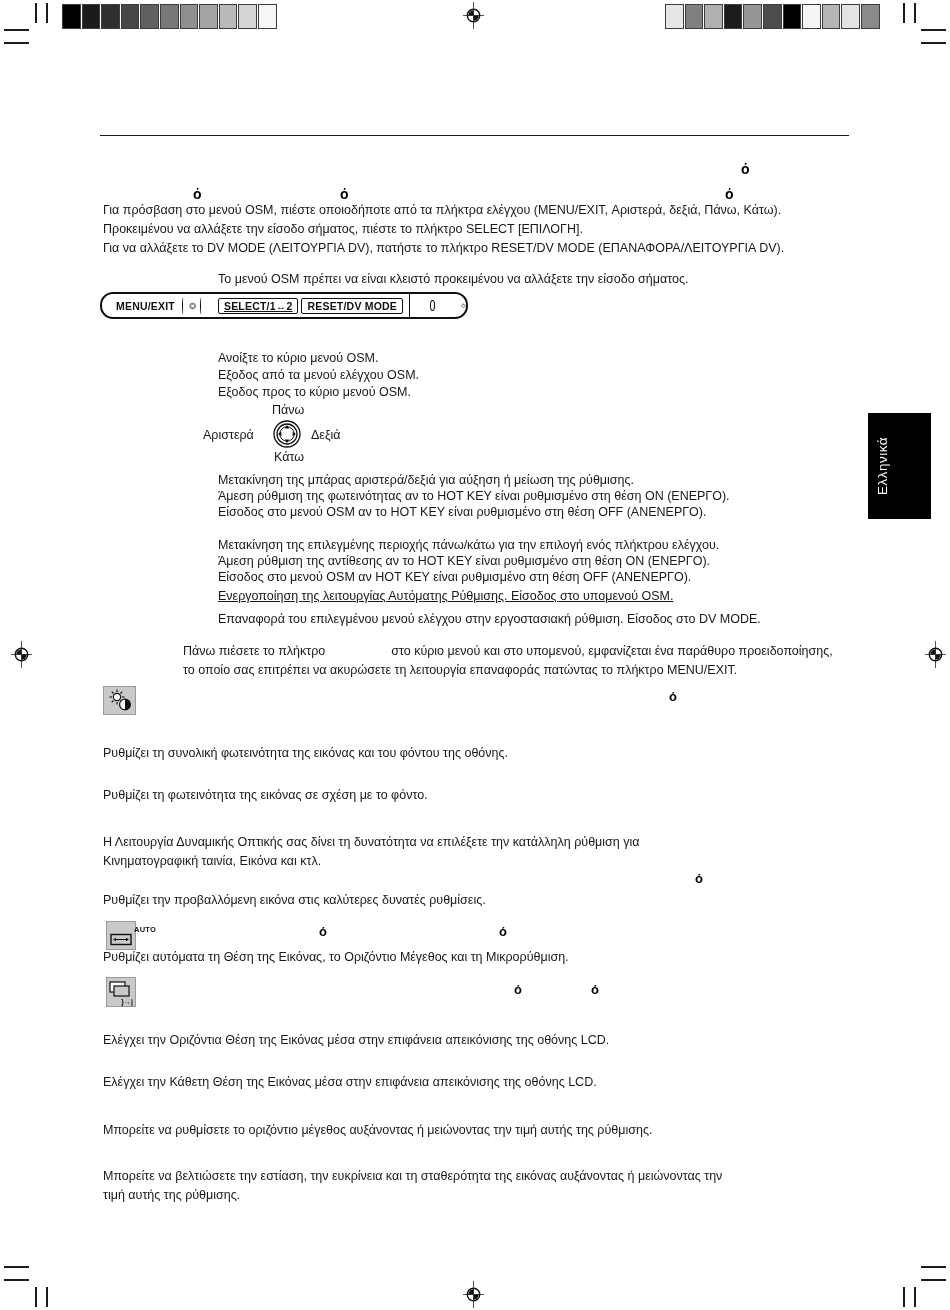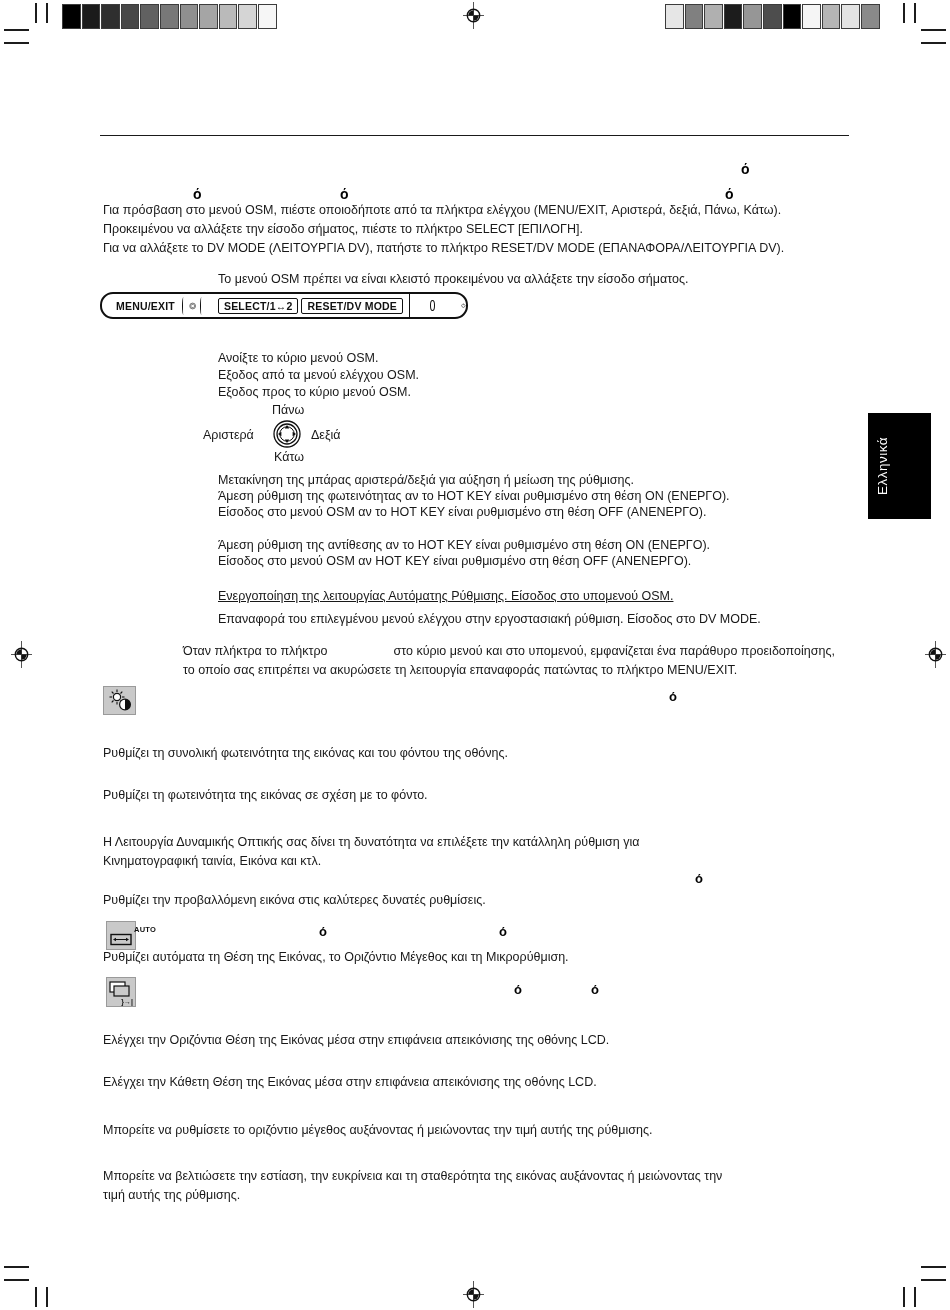--- a/index.html
+++ b/index.html
@@ -138,21 +138,21 @@
     <div class="arcsep"></div>
     <svg width="20" height="20" viewBox="0 0 20 20" style="margin-left:4px;">
       <circle cx="10" cy="10" r="8" fill="none" stroke="#101010" stroke-width="1.5"></circle>
       <circle cx="10" cy="10" r="5.4" fill="none" stroke="#101010" stroke-width="1"></circle>
       <path d="M10 4.2 L8.6 6.4 L11.4 6.4 Z" fill="#101010"></path>
       <path d="M10 15.8 L8.6 13.6 L11.4 13.6 Z" fill="#101010"></path>
       <path d="M4.2 10 L6.4 8.6 L6.4 11.4 Z" fill="#101010"></path>
       <path d="M15.8 10 L13.6 8.6 L13.6 11.4 Z" fill="#101010"></path>
     </svg>
     <div class="arcsep" style="margin-left:4px;"></div>
-    <span class="lbl box" style="margin-left:15px;">SELECT/1↔2</span>
+    <span class="lbl box" style="margin-left:15px;text-decoration:underline;">SELECT/1↔2</span>
     <span class="lbl box">RESET/DV MODE</span>
     <div class="vsep"></div>
     <span class="standby"></span>
     <svg width="13" height="13" viewBox="0 0 13 13" style="margin-left:26px;">
       <path d="M4.2 3 A4.6 4.6 0 1 0 8.8 3" fill="none" stroke="#101010" stroke-width="1.5"></path>
       <line x1="6.5" y1="0.8" x2="6.5" y2="5.6" stroke="#101010" stroke-width="1.5"></line>
     </svg>
   </div>
 
   <div class="block lh17" style="left:218px;top:350px;">
@@ -175,30 +175,31 @@
   <span class="bodyline" style="left:311px;top:428px;">Δεξιά</span>
   <span class="bodyline" style="left:274px;top:450px;">Κάτω</span>
 
   <div class="block" style="left:218px;top:472px;">
     <div class="bl">Μετακίνηση της μπάρας αριστερά/δεξιά για αύξηση ή μείωση της ρύθμισης.</div>
     <div class="bl">Άμεση ρύθμιση της φωτεινότητας αν το HOT KEY είναι ρυθμισμένο στη θέση ON (ΕΝΕΡΓΟ).</div>
     <div class="bl">Είσοδος στο μενού OSM αν το HOT KEY είναι ρυθμισμένο στη θέση OFF (ΑΝΕΝΕΡΓΟ).</div>
   </div>
 
   <div class="block" style="left:218px;top:537px;">
+    <div class="bl">Μετακίνηση της επιλεγμένης περιοχής πάνω/κάτω για την επιλογή ενός πλήκτρου ελέγχου.</div>
     <div class="bl">Άμεση ρύθμιση της αντίθεσης αν το HOT KEY είναι ρυθμισμένο στη θέση ON (ΕΝΕΡΓΟ).</div>
     <div class="bl">Είσοδος στο μενού OSM αν HOT KEY είναι ρυθμισμένο στη θέση OFF (ΑΝΕΝΕΡΓΟ).</div>
   </div>
 
   <div class="bodyline" style="left:218px;top:589px;text-decoration:underline;">Ενεργοποίηση της λειτουργίας Αυτόματης Ρύθμισης. Είσοδος στο υπομενού OSM.</div>
   <div class="bodyline" style="left:218px;top:612px;">Επαναφορά του επιλεγμένου μενού ελέγχου στην εργοστασιακή ρύθμιση. Είσοδος στο DV MODE.</div>
 
   <div class="block lh19" style="left:183px;top:642px;">
     <div class="bl">
-      <span>Όταν πλήκτρα το πλήκτρο</span><span class="gap"></span><span>στο κύριο μενού και στο υπομενού, εμφανίζεται ένα παράθυρο προειδοποίησης,</span>
+      <span>Πάνω πιέσετε το πλήκτρο</span><span class="gap"></span><span>στο κύριο μενού και στο υπομενού, εμφανίζεται ένα παράθυρο προειδοποίησης,</span>
     </div>
     <div class="bl">το οποίο σας επιτρέπει να ακυρώσετε τη λειτουργία επαναφοράς πατώντας το πλήκτρο MENU/EXIT.</div>
   </div>
 
   <div class="gicon" style="left:103px;top:686px;width:31px;height:27px;">
     <svg width="29" height="25" viewBox="0 0 29 25">
       <circle cx="12" cy="9" r="3.6" fill="#ffffff" stroke="#101010" stroke-width="1.2"></circle>
       <g stroke="#101010" stroke-width="1.1">
         <line x1="12" y1="1.5" x2="12" y2="4"></line>
           <line x1="12" y1="14" x2="12" y2="16.5"></line>

